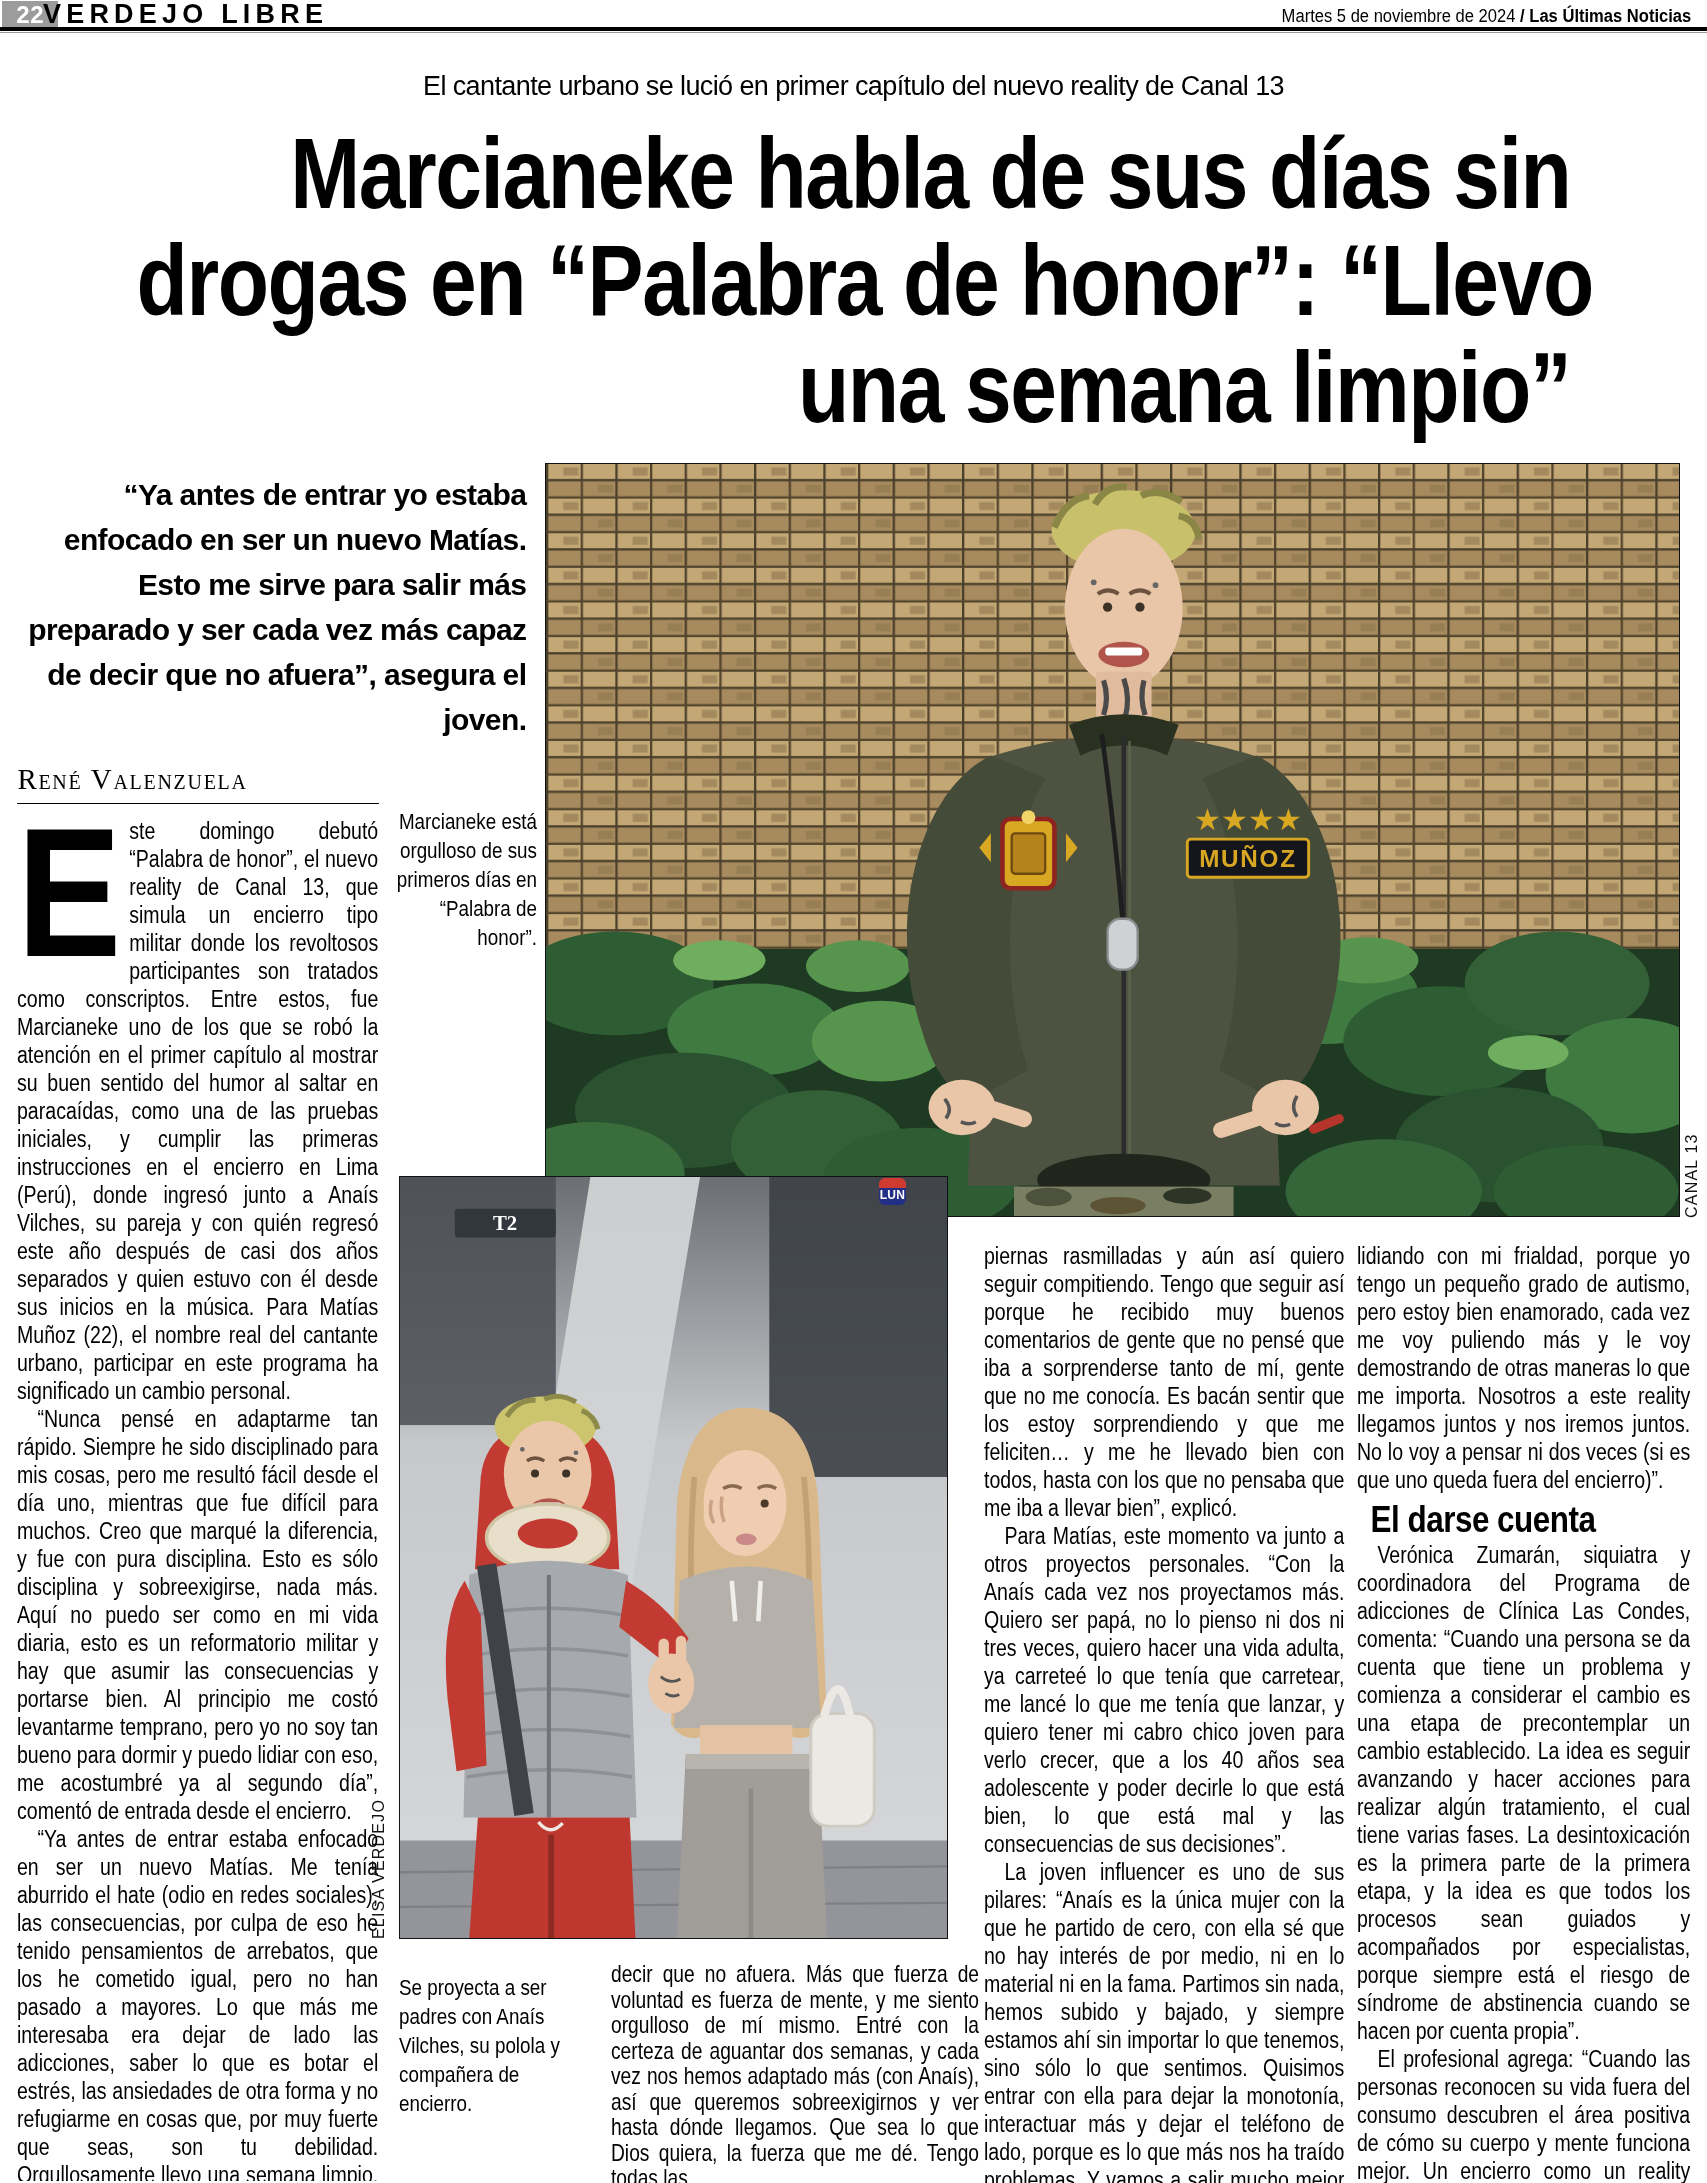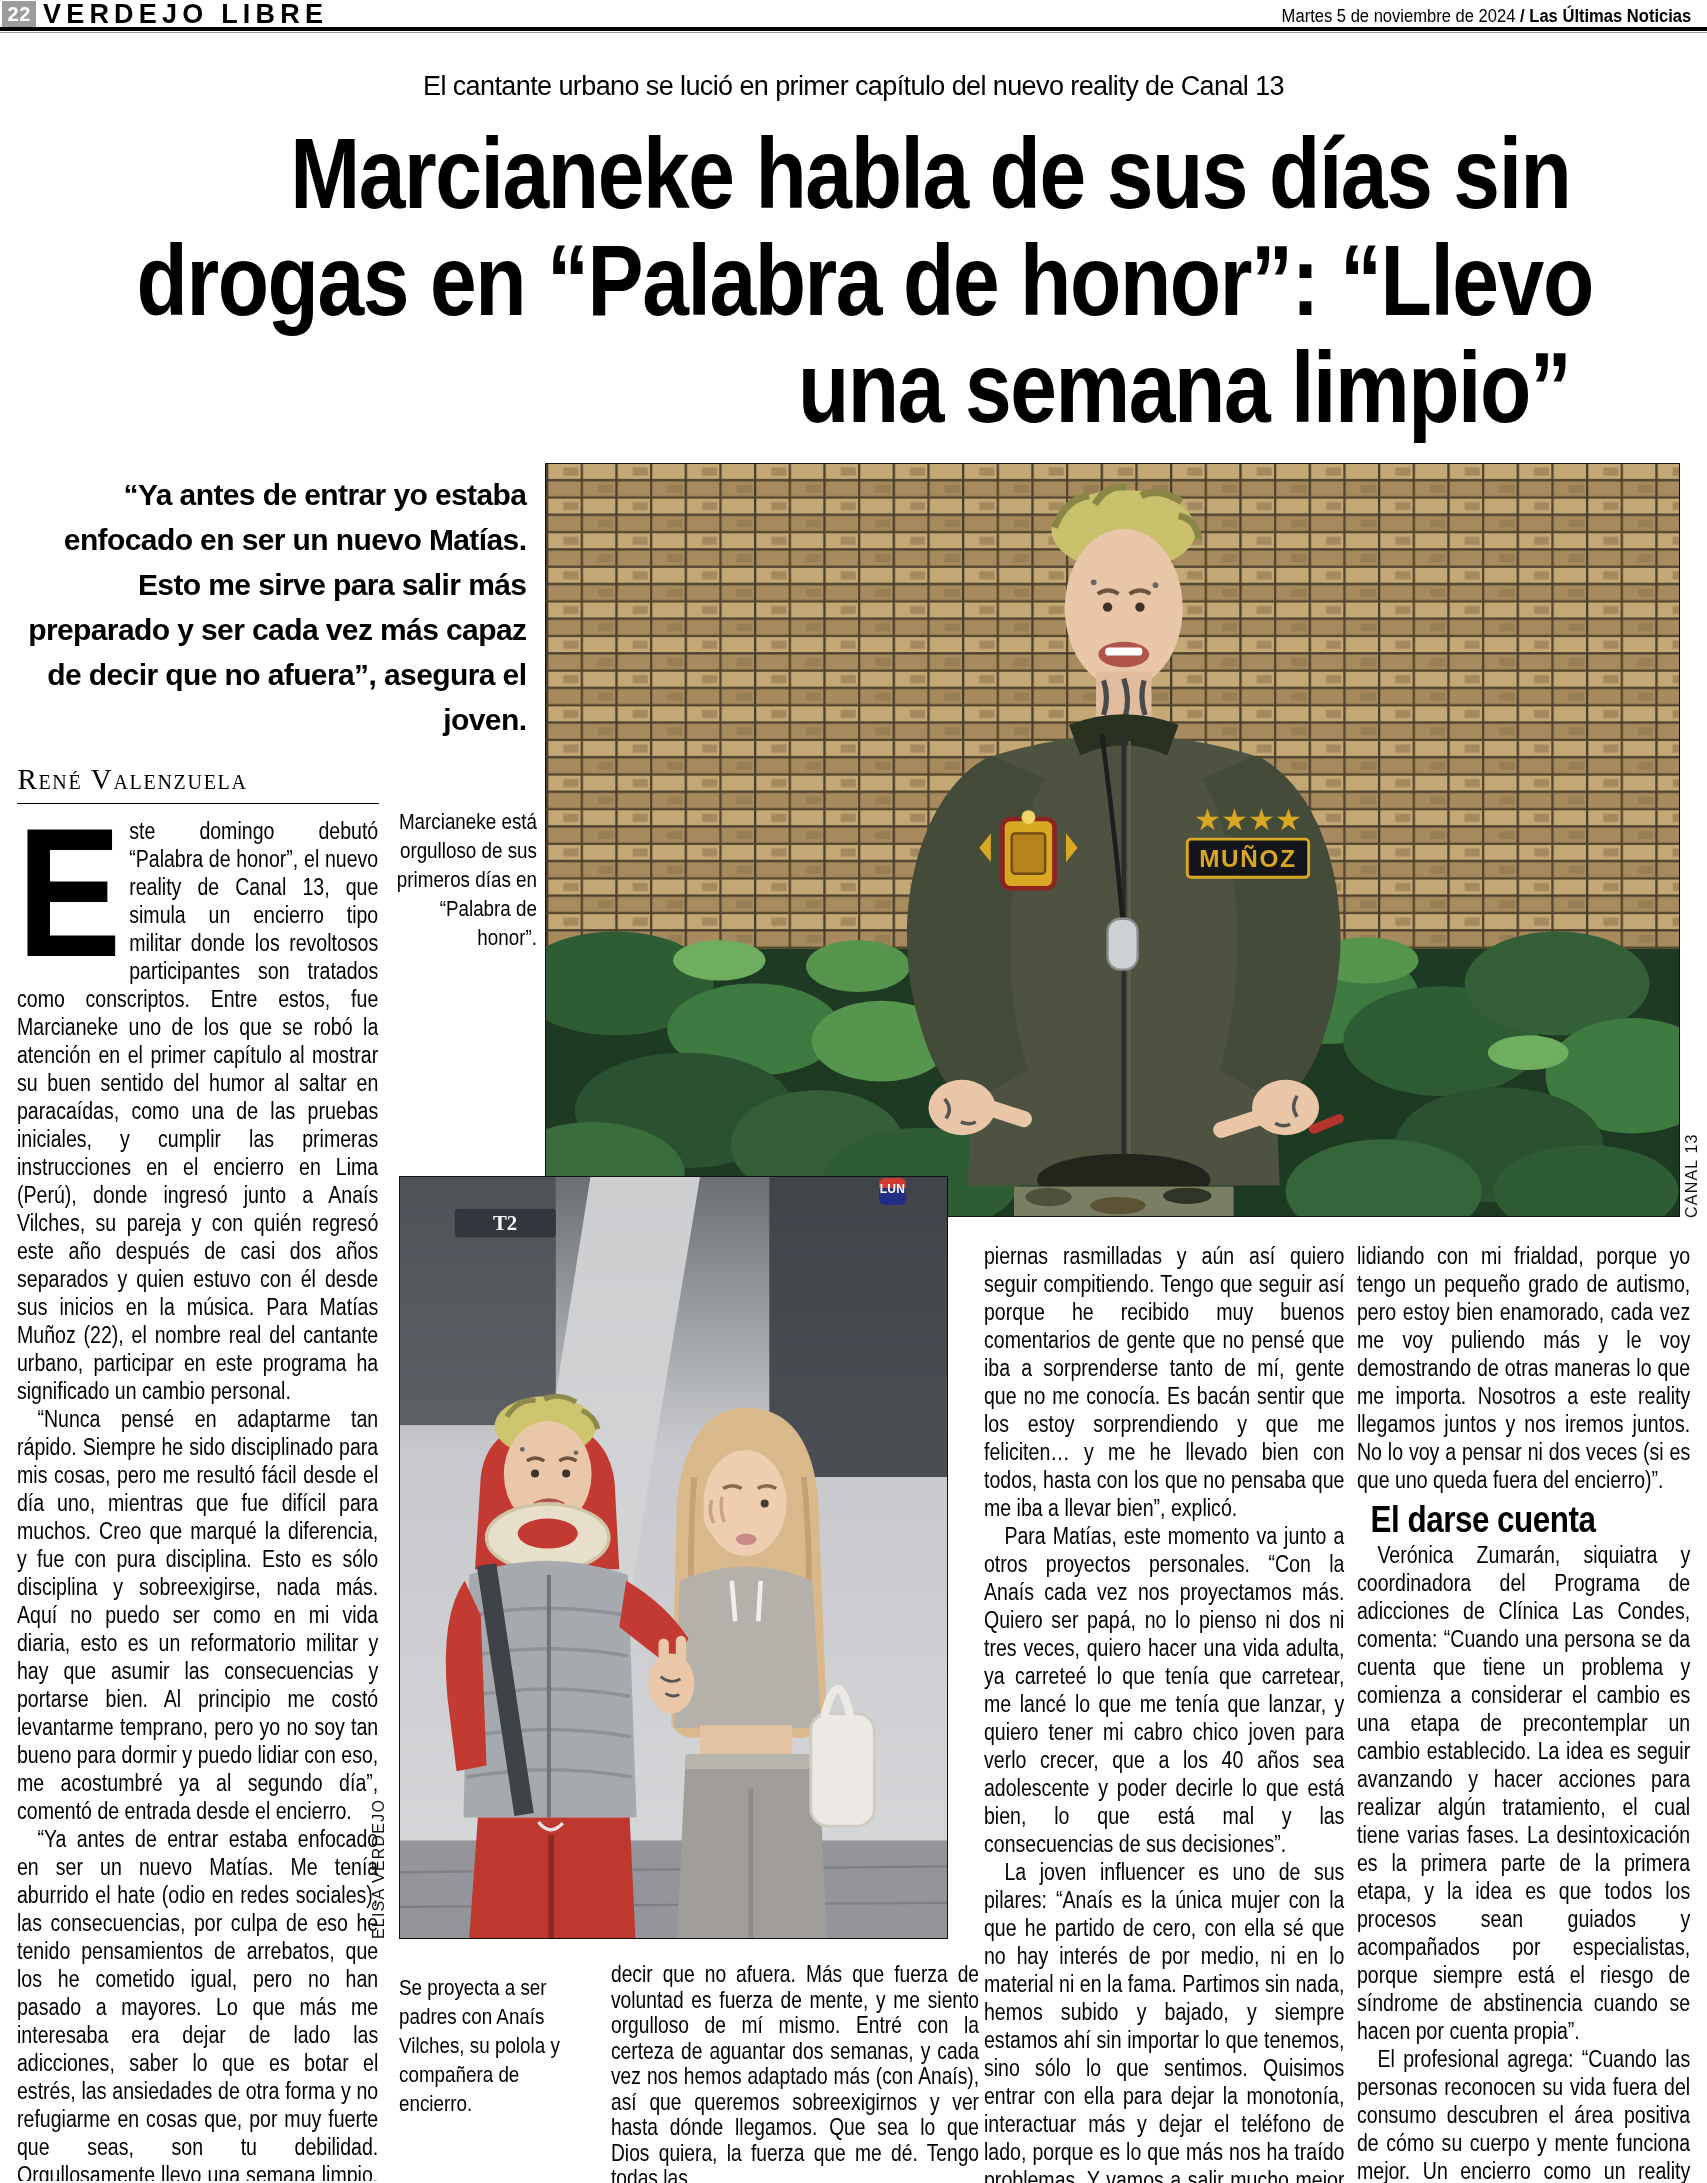--- a/index.html
+++ b/index.html
@@ -1,21 +1,21 @@
 <!DOCTYPE html>
 <html style="font-size:9.3px"><head>
 <meta charset="utf-8">
 <style>
   html,body{margin:0;padding:0;background:#ffffff;}
   #page{position:relative;width:1707px;height:2183px;background:#fff;color:#000;
         font-family:"Liberation Sans",sans-serif;overflow:hidden;}
 
   
-  .page-num{position:absolute;left:2.3px;top:1.2px;width:34px;height:27px;background:#9c9c9c;
-            color:#fff;font-weight:700;font-size:20px;display:flex;align-items:center;
+  .page-num{position:absolute;left:2.3px;top:1.2px;width:56px;height:27px;background:#9c9c9c;
+            color:#fff;font-weight:700;font-size:24px;display:flex;align-items:center;
             justify-content:center;letter-spacing:0.6px;}
   .section-title{position:absolute;left:43px;top:-1.2px;font-size:27px;font-weight:900;
             letter-spacing:5.2px;transform:scaleY(1.02);transform-origin:0 0;white-space:nowrap;}
   .header-date{position:absolute;right:16px;top:5.8px;font-size:18px;white-space:nowrap;
             transform:scaleX(0.92);transform-origin:100% 0;}
   .header-date .brand{font-weight:800;}
   .rule-black{position:absolute;left:0;top:27px;width:1707px;height:3.5px;background:#000;}
   .rule-gray{position:absolute;left:0;top:32px;width:1707px;height:1.2px;background:#9a9a9a;}
 
   
@@ -59,21 +59,21 @@
   .photo svg{display:block;width:100%;height:100%;}
 
   .credit-v{position:absolute;writing-mode:vertical-rl;transform:rotate(180deg);font-size:16px;
             letter-spacing:1.2px;color:#111;white-space:nowrap;}
   #credit-main{left:1683px;top:1041px;height:177px;z-index:2;}
   #credit-2{left:370px;top:1753px;height:186px;z-index:2;}
 
   .lun-logo{position:absolute;left:879px;top:1178px;width:27px;height:27px;border-radius:5.8px;
             background:linear-gradient(180deg,#cf3a31 0 37%,#232f86 37%);color:#fff;z-index:4;
             font-weight:900;font-size:12px;display:flex;align-items:flex-end;justify-content:center;
-            padding-bottom:9px;box-sizing:border-box;letter-spacing:0.3px;}
+            padding-bottom:3px;box-sizing:border-box;letter-spacing:0.3px;}
 </style>
 </head>
 <body>
 
 <div id="page">
 
   <div class="page-num">22</div>
   <div class="section-title">VERDEJO LIBRE</div>
   <div class="header-date">
     <span>Martes 5 de noviembre de 2024</span>

